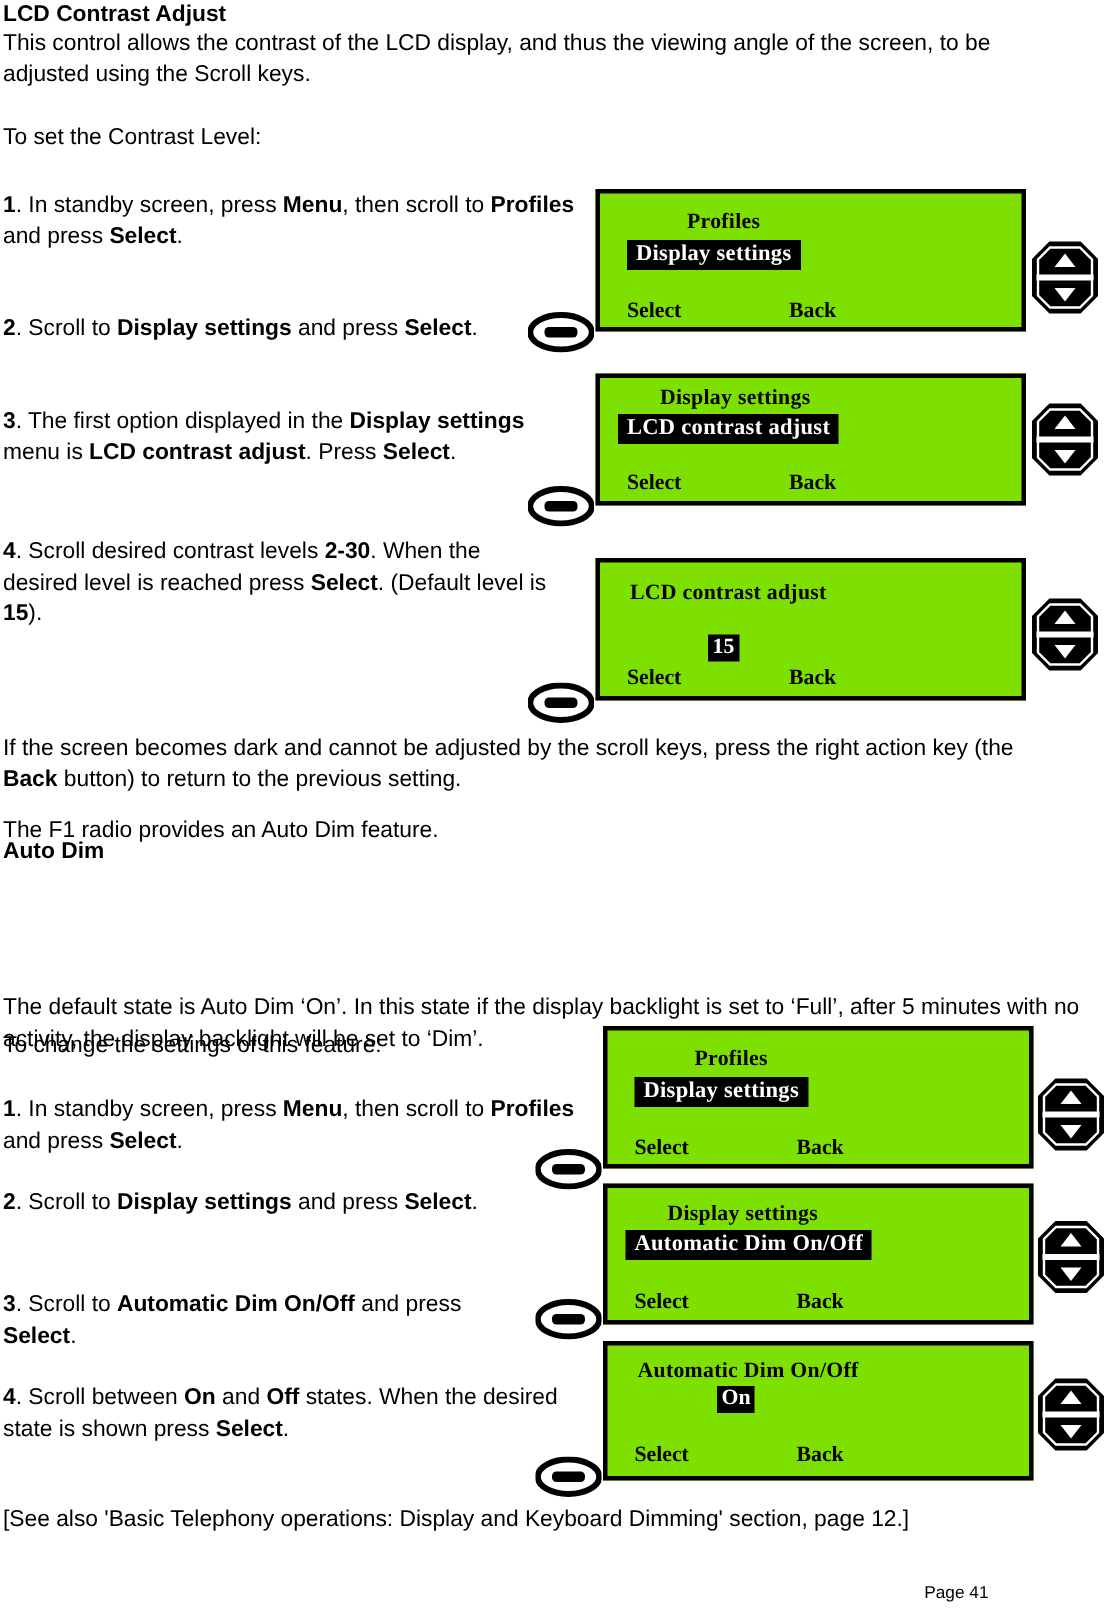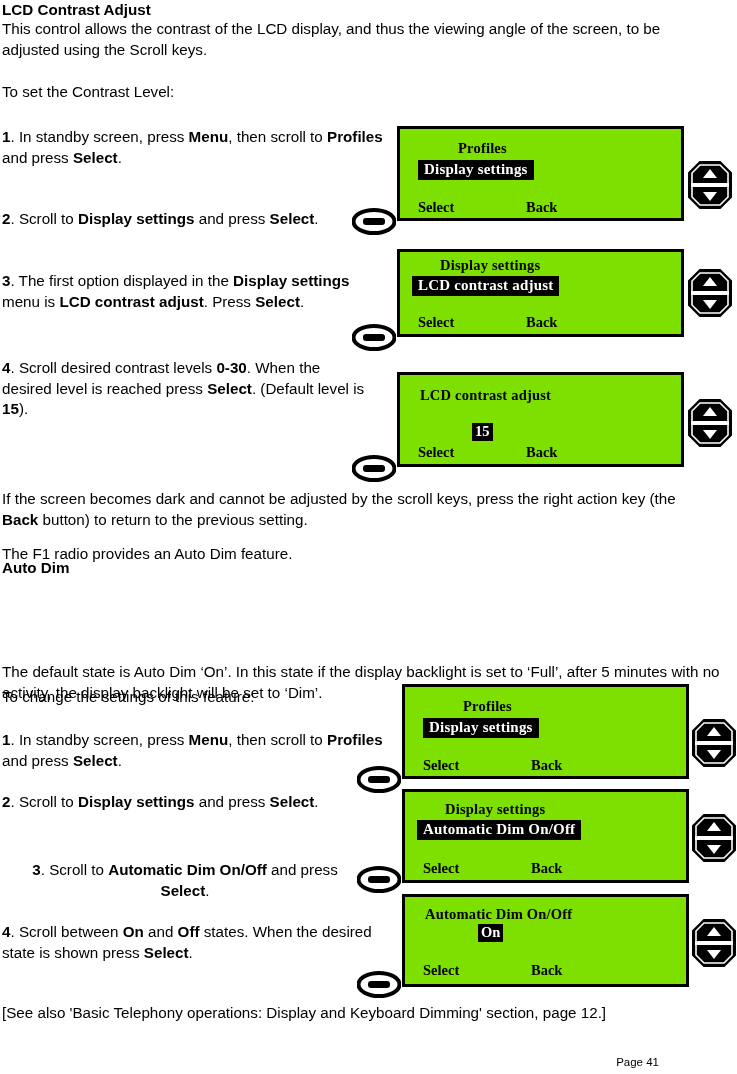--- a/index.html
+++ b/index.html
@@ -121,42 +121,42 @@
 
   <div class="txt" style="left:2px; top:209px; width:340px;">
     <b>2</b><span><span>. Scroll to </span><b>Display settings</b><span> and press </span><b>Select</b><span>.</span></span>
   </div>
 
   <div class="txt" style="left:2px; top:271px; width:368px;">
     <b>3</b><span><span>. The first option displayed in the </span><b>Display settings</b><span> menu is </span><b>LCD contrast adjust</b><span>. Press </span><b>Select</b><span>.</span></span>
   </div>
 
   <div class="txt" style="left:2px; top:358px; width:372px;">
-    <b>4</b><span><span>. Scroll desired contrast levels </span><b>0-30</b><span>. When the desired level is reached press </span><b>Select</b><span>. (Default level is </span><b>15</b><span>).</span></span>
+    <b>4</b><span><span>. Scroll desired contrast levels </span><b>2-30</b><span>. When the desired level is reached press </span><b>Select</b><span>. (Default level is </span><b>15</b><span>).</span></span>
   </div>
 
   <div class="txt head" style="left:2px; top:558px; width:400px;">Auto Dim</div>
 
   <div class="txt" style="left:2px; top:489px; width:710px;"><span>If the screen becomes dark and cannot be adjusted by the scroll keys, press the right action key (the </span><b>Back</b><span> button) to return to the previous setting.</span></div>
 
   <div class="txt" style="left:2px; top:544px; width:600px;">The F1 radio provides an Auto Dim feature.</div>
 
   <div class="txt" style="left:2px; top:621px; width:722px;margin-top:41px;">The default state is Auto Dim ‘On’. In this state if the display backlight is set to ‘Full’, after 5 minutes with no activity, the display backlight will be set to ‘Dim’.</div>
 
   <div class="txt" style="left:2px; top:687px; width:460px;">To change the settings of this feature:</div>
 
   <div class="txt" style="left:2px; top:730px; width:382px;">
     <b>1</b><span><span>. In standby screen, press </span><b>Menu</b><span>, then scroll to </span><b>Profiles</b><span> and press </span><b>Select</b><span>.</span></span>
   </div>
 
   <div class="txt" style="left:2px; top:792px; width:340px;">
     <b>2</b><span><span>. Scroll to </span><b>Display settings</b><span> and press </span><b>Select</b><span>.</span></span>
   </div>
 
-  <div class="txt" style="left:20px; top:860px; width:330px;text-align:center;">
+  <div class="txt" style="left:2px; top:860px; width:330px;">
     <b>3</b><span><span>. Scroll to </span><b>Automatic Dim On/Off</b><span> and press </span><b>Select</b><span>.</span></span>
   </div>
 
   <div class="txt" style="left:2px; top:922px; width:378px;">
     <b>4</b><span><span>. Scroll between </span><b>On</b><span> and </span><b>Off</b><span> states. When the desired state is shown press </span><b>Select</b><span>.</span></span>
   </div>
 
   <div class="txt" style="left:2px; top:1003px; width:700px;">[See also 'Basic Telephony operations: Display and Keyboard Dimming' section, page 12.]</div>
 
   <div class="footer">Page 41</div>

